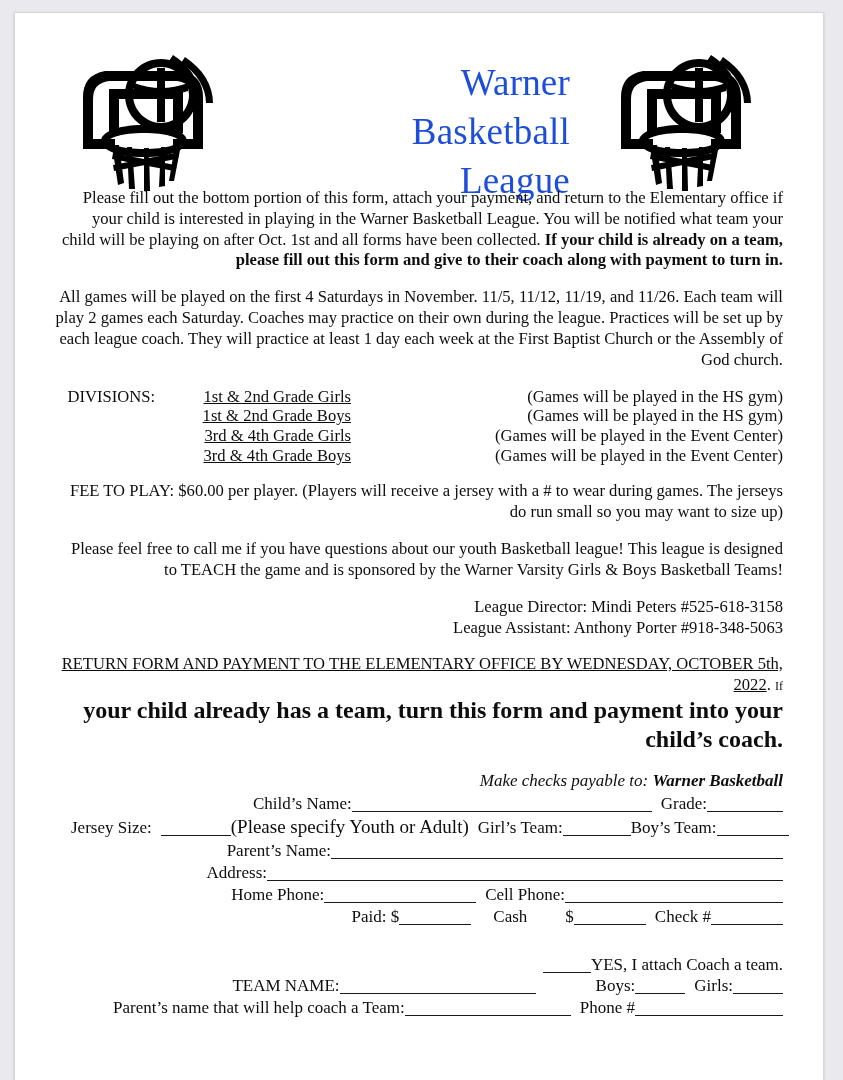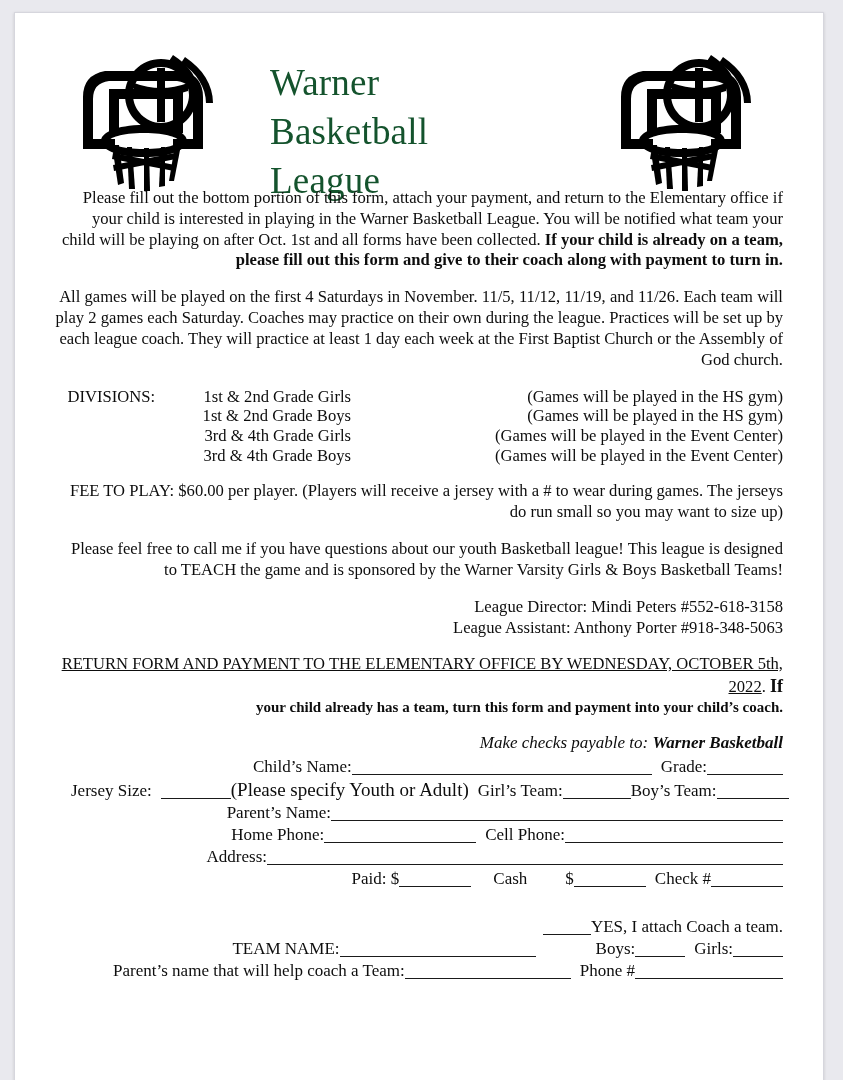--- a/index.html
+++ b/index.html
@@ -41,25 +41,25 @@
     height: 140px;
   }
   .logo.left  { left: 54px; }
   .logo.right { left: 592px; }
 
   #title {
     position: absolute;
     left: 255px;
     top: 46px;
     width: 300px;
-    text-align: left;
+    text-align: right;
     font-family: "Liberation Serif", serif;
     font-size: 37px;
     line-height: 1.32;
-    color: #14532d;
+    color: #1d4ed8;
     letter-spacing: 0.2px;
   }
 
   
   #body {
     position: relative;
     padding: 0 40px 0 40px;
     font-size: 16.6px;
     line-height: 1.255;
     color: #0d0d0d;
@@ -75,32 +75,32 @@
 
   
   .divisions {
     margin: 0 0 16px 0;
   }
   .div-row {
     display: flex;
     line-height: 1.19;
   }
   .div-label { width: 100px; flex: 0 0 100px; }
-  .div-grade { width: 196px; flex: 0 0 196px; }
+  .div-grade { width: 196px; flex: 0 0 196px; text-decoration: underline; }
   .div-venue { flex: 1 1 auto; margin-left: 24px; }
 
   
   .returnline { margin: 0 0 16px 0; }
   .returnline .big {
-    font-weight: bold;
-    font-size: 18px;
+    font-weight: normal;
+    font-size: 12px;
   }
   .returnbig {
     font-weight: bold;
-    font-size: 15px;
+    font-size: 24px;
     line-height: 1.2;
     margin: 0 0 4px 0;
   }
 
   
   #form {
     font-size: 17px;
     line-height: 1.29;
   }
   .f-row { white-space: nowrap; margin-left: 16px; }
@@ -214,21 +214,21 @@
         <span class="div-label"></span>
         <span class="div-grade">3rd &amp; 4th Grade Boys</span>
         <span class="div-venue">(Games will be played in the Event Center)</span>
       </div>
     </div>
 
     <p class="para">FEE TO PLAY: $60.00 per player.  (Players will receive a jersey with a # to wear during games.  The jerseys do run small so you may want to size up)</p>
 
     <p class="para">Please feel free to call me if you have questions about our youth Basketball league!  This league is designed to TEACH the game and is sponsored by the Warner Varsity Girls &amp; Boys Basketball Teams!</p>
 
-    <p class="para tight">League Director: Mindi Peters #552-618-3158</p>
+    <p class="para tight">League Director: Mindi Peters #525-618-3158</p>
     <p class="para">League Assistant:  Anthony Porter #918-348-5063</p>
 
     <div class="returnline">
       <span class="u">RETURN FORM AND PAYMENT TO THE ELEMENTARY OFFICE BY WEDNESDAY, OCTOBER 5th, 2022</span><span>.</span>
       <span class="big">If</span>
       <div class="returnbig">your child already has a team, turn this form and payment into your child’s coach.</div>
     </div>
 
     <div id="form">
 
@@ -243,25 +243,25 @@
 
       <div class="f-row">
         <span>Jersey Size:</span><span class="spacer-sm"></span><span class="blank" style="width:70px"></span><span class="small">(Please specify Youth or Adult)</span><span class="spacer-sm"></span><span>Girl’s Team:</span><span class="blank" style="width:68px"></span><span>Boy’s Team:</span><span class="blank" style="width:72px"></span>
       </div>
 
       <div class="f-row">
         <span>Parent’s Name:</span><span class="blank" style="width:452px"></span>
       </div>
 
       <div class="f-row">
+        <span>Address:</span><span class="blank" style="width:516px"></span>
+      </div>
+
+      <div class="f-row">
         <span>Home Phone:</span><span class="blank" style="width:152px"></span><span class="spacer-sm"></span><span>Cell Phone:</span><span class="blank" style="width:218px"></span>
-      </div>
-
-      <div class="f-row">
-        <span>Address:</span><span class="blank" style="width:516px"></span>
       </div>
 
       <div class="f-row">
         <span>Paid: $</span><span class="blank" style="width:72px"></span><span class="spacer-md"></span><span>Cash</span><span class="spacer-lg"></span><span>$</span><span class="blank" style="width:72px"></span><span class="spacer-sm"></span><span>Check #</span><span class="blank" style="width:72px"></span>
       </div>
 
       <div class="blockgap"></div>
 
       <div class="f-row">
         <span class="blank" style="width:48px"></span><span>YES, I attach Coach a team.</span>

